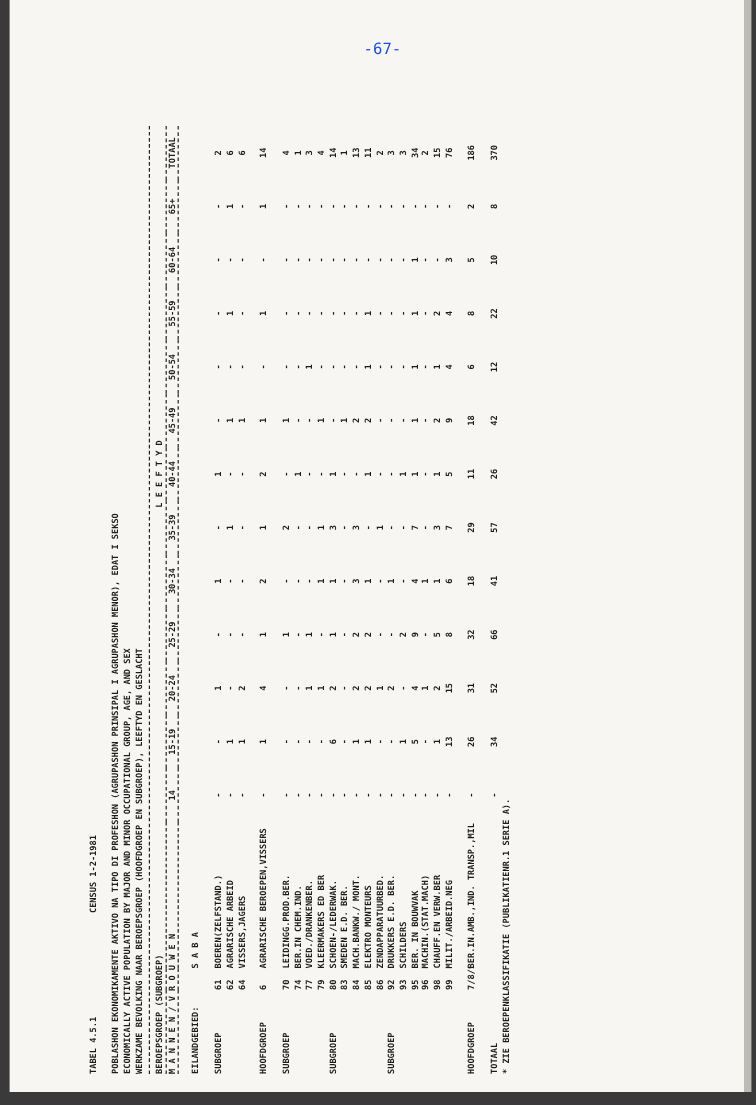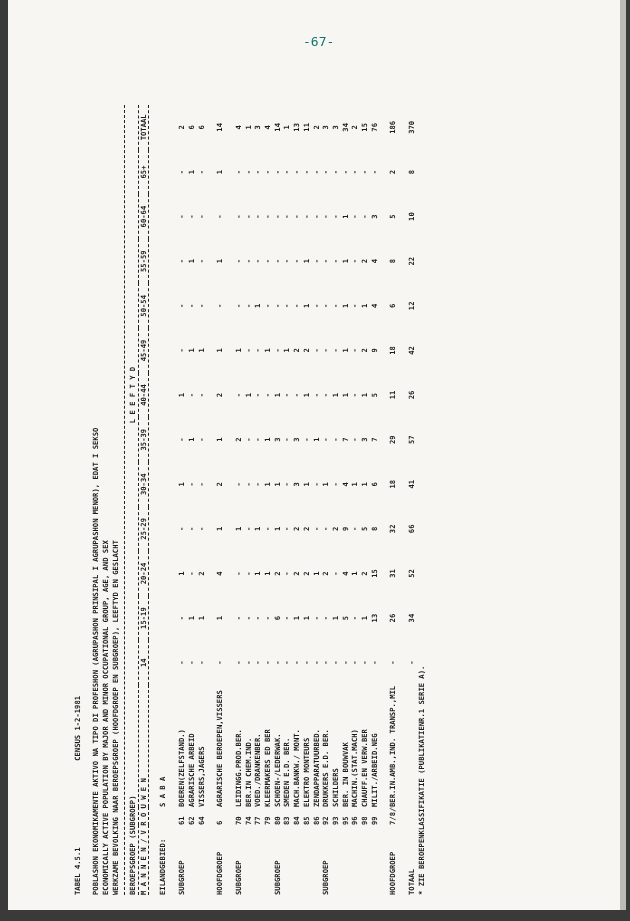--- a/index.html
+++ b/index.html
@@ -1,18 +1,18 @@
 <!DOCTYPE html>
 <html><head>
 <meta charset="utf-8">
 <style>
   html, body { margin:0; padding:0; }
   body { width:630px; height:921px; background:#3a3a3a; position:relative; overflow:hidden; font-family:"DejaVu Sans Mono", monospace; }
   .page { position:absolute; left:8px; top:0; width:612px; height:910px; background:#f7f6f3; border-right:6px solid #bdbbb6; }
-  .pagenum { position:absolute; left:295px; top:34px; font-size:13px; color:#0f766e; }
+  .pagenum { position:absolute; left:295px; top:34px; font-size:13px; color:#1d4ed8; }
   .rot { position:absolute; left:65px; top:895px; width:790px; transform-origin:0 0; transform:rotate(-90deg); color:#1c1c1c; font-size:7.2px; font-weight:bold; }
   .hdrline { white-space:pre; height:10px; line-height:10px; }
   .dash { border-top:1.5px dashed #222; margin:3px 0; }
   table { border-collapse:collapse; width:100%; table-layout:fixed; }
   td, th { font-size:7.2px; padding:0; height:9.7px; line-height:9.7px; text-align:center; white-space:nowrap; overflow:hidden; font-weight:bold; }
   td.lab { text-align:left; }
   th { font-weight:bold; }
   .c0{width:70px} .c1{width:18px} .c2{width:122px}
   .gap td { height:9px; }
 </style>

